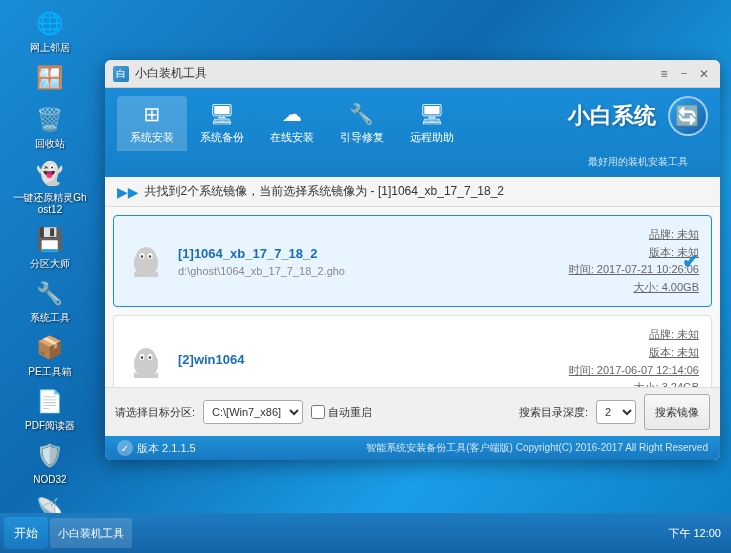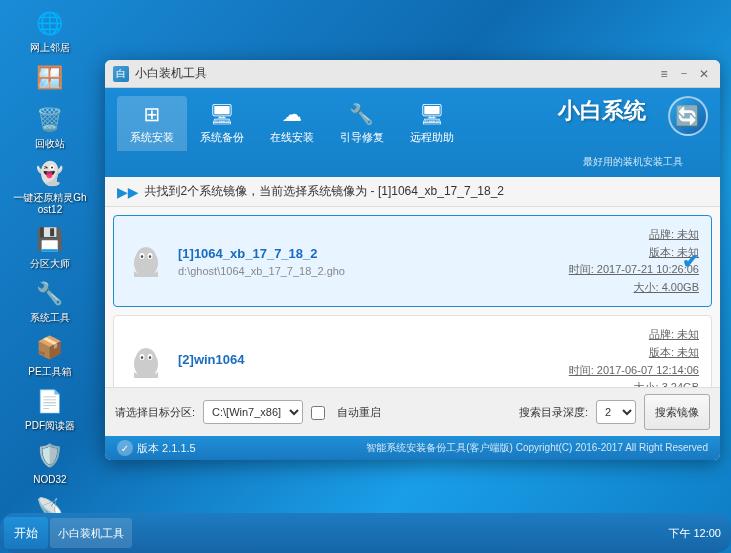--- a/index.html
+++ b/index.html
@@ -175,21 +175,22 @@
 
     .brand-area {
       display: flex;
       flex-direction: column;
       align-items: center;
       padding-bottom: 8px;
     }
 
     .brand-logo {
       display: flex;
-      gap: 22px;
+      align-items: center;
+      gap: 12px;
     }
 
     .brand-name {
       font-size: 22px;
       font-weight: bold;
       color: white;
       text-shadow: 1px 1px 3px rgba(0,0,0,0.3);
     }
 
     .brand-icon {
@@ -325,22 +326,22 @@
       font-size: 11px;
       border: 1px solid #aaa;
       border-radius: 3px;
       padding: 0 4px;
       background: white;
       color: #333;
     }
 
     .bottom-checkbox-area {
       display: flex;
-      align-items: flex-end;
-      gap: 12px;
+      align-items: flex-start;
+      gap: 3px;
     }
 
     .bottom-checkbox {
       width: 14px;
       height: 14px;
     }
 
     .bottom-checkbox-label {
       font-size: 11px;
       color: #333;
@@ -417,21 +418,20 @@
       position: absolute;
       bottom: 0;
       left: 0;
       width: 100%;
       height: 40px;
       background: linear-gradient(180deg, #1e7bc0, #1565a8);
       display: flex;
       align-items: center;
       padding: 0 4px;
       gap: 2px;
-      border-radius: 15px;
     }
 
     .start-btn {
       height: 32px;
       padding: 0 10px;
       background: linear-gradient(180deg, #2090d8, #1878c0);
       border-radius: 4px;
       color: white;
       font-size: 12px;
       display: flex;

